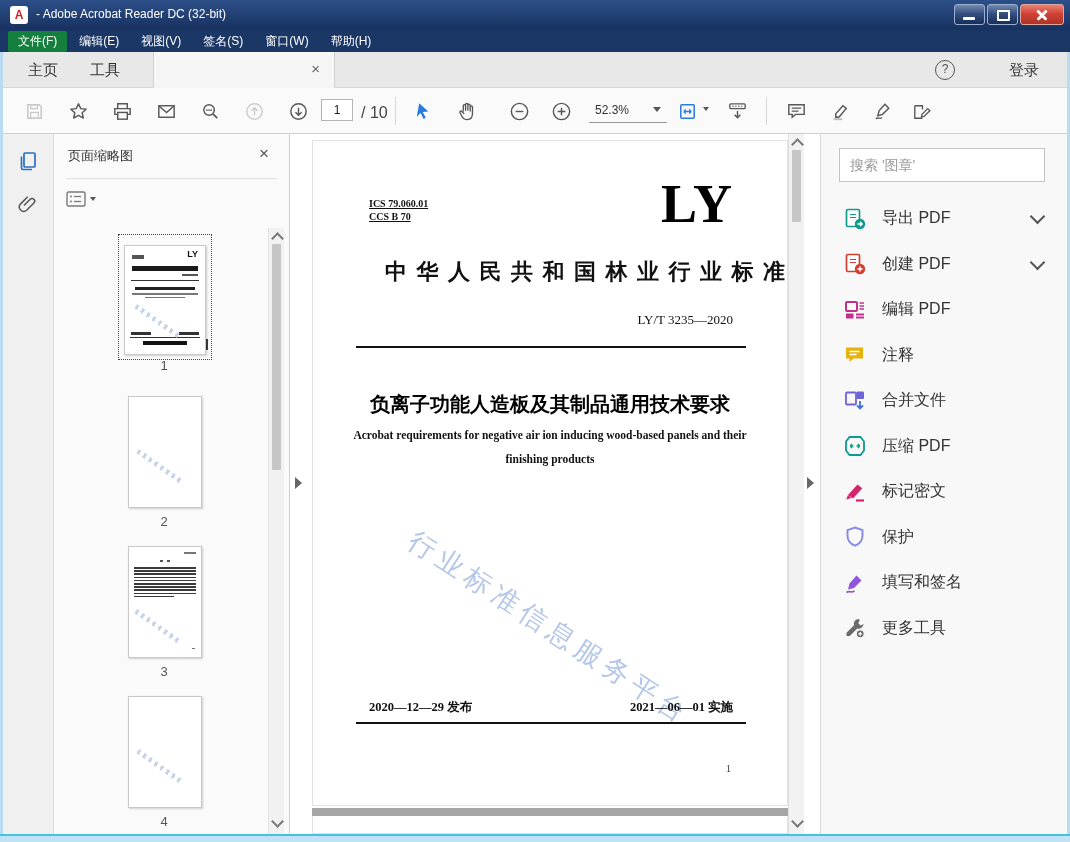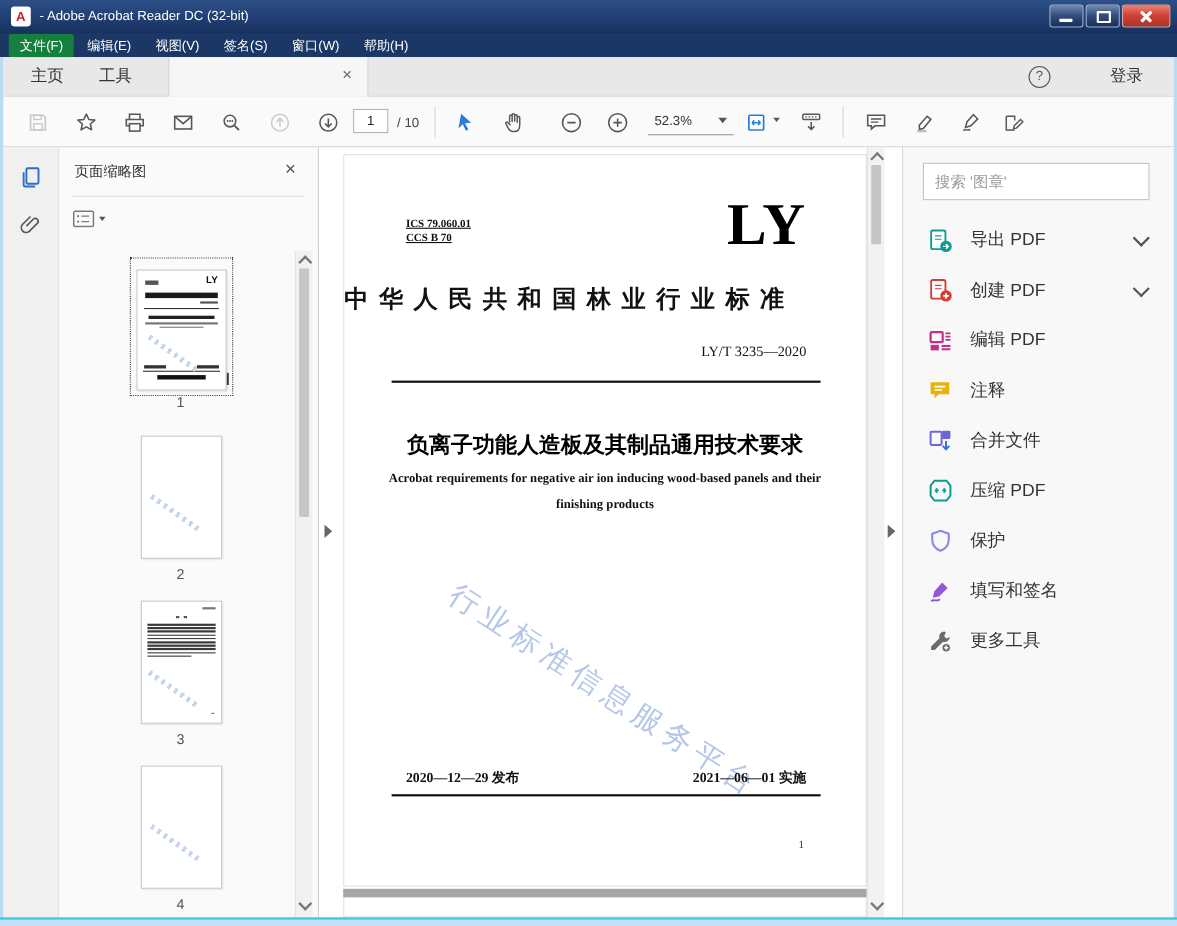--- a/index.html
+++ b/index.html
@@ -46,21 +46,21 @@
   .signin{position:absolute;right:28px;top:0;height:36px;line-height:36px;font-size:15px;color:#333;}
 
   
   .toolbar{position:absolute;left:3px;top:88px;width:1064px;height:46px;background:#fafafa;
     border-bottom:1px solid #cfcfcf;box-sizing:border-box;}
   .tbtn{position:absolute;top:7px;width:32px;height:32px;display:flex;align-items:center;justify-content:center;border-radius:3px;}
   .tbtn svg{width:23px;height:23px;}
   .vsep{position:absolute;top:9px;width:1px;height:28px;background:#d8d8d8;}
   .page-input{position:absolute;left:318px;top:11px;width:32px;height:22px;border:1px solid #b4b4b4;background:#fff;
     font-size:12px;text-align:center;box-sizing:border-box;color:#222;}
-  .page-total{position:absolute;left:358px;top:16px;font-size:12px;color:#444;}
+  .page-total{position:absolute;left:358px;top:16px;font-size:16px;color:#444;}
   .zoomctl{position:absolute;left:586px;top:9px;width:78px;height:26px;border-bottom:1px solid #9a9a9a;
     display:flex;align-items:center;justify-content:space-between;padding:0 6px;box-sizing:border-box;}
   .zoomctl span{font-size:12px;color:#333;}
   .tri-down{width:0;height:0;border-left:4px solid transparent;border-right:4px solid transparent;border-top:5px solid #555;}
   .tri-down.sm{border-left-width:3px;border-right-width:3px;border-top-width:4px;}
   .tri-right{width:0;height:0;border-top:6px solid transparent;border-bottom:6px solid transparent;border-left:7px solid #666;}
 
   
   .leftrail{position:absolute;left:3px;top:134px;width:51px;height:700px;background:#f0f0f0;border-right:1px solid #dcdcdc;box-sizing:border-box;}
   .railbtn{width:34px;height:34px;margin:10px auto 4px auto;display:flex;align-items:center;justify-content:center;}
@@ -86,21 +86,21 @@
   .cv{width:7px;height:7px;border-left:2px solid #777;border-bottom:2px solid #777;display:inline-block;}
   .cv.up{transform:rotate(135deg);}
   .cv.down{transform:rotate(-45deg);}
 
   
   .docarea{position:absolute;left:290px;top:134px;width:530px;height:700px;background:#fff;}
   .docpage{position:absolute;left:22px;top:6px;width:476px;height:666px;background:#fff;border:1px solid #e2e2e2;box-sizing:border-box;}
   .serif{font-family:"Liberation Serif","DejaVu Serif",serif;}
   .d-ics{position:absolute;left:56px;top:56px;font-size:10px;line-height:13px;font-weight:bold;color:#111;text-decoration:underline;}
   .d-ly{position:absolute;right:54px;top:36px;font-size:54px;font-weight:800;letter-spacing:1px;color:#000;line-height:1;}
-  .d-stdheader{position:absolute;left:0;width:100%;top:116px;text-align:left;font-size:22px;font-weight:bold;
+  .d-stdheader{position:absolute;left:0;width:100%;top:116px;text-align:right;font-size:22px;font-weight:bold;
     color:#111;letter-spacing:2px;white-space:nowrap;}
   .d-stdnum{position:absolute;right:54px;top:171px;font-size:13px;font-weight:normal;color:#111;}
   .d-rule1{position:absolute;left:43px;top:205px;width:390px;height:2px;background:#111;}
   .d-title{position:absolute;left:0;width:100%;top:250px;text-align:center;font-size:20px;font-weight:bold;color:#000;}
   .d-en{position:absolute;left:0;width:100%;text-align:center;font-size:11.5px;font-weight:bold;color:#111;}
   .d-wm{position:absolute;left:108px;top:382px;font-size:27px;letter-spacing:6px;color:#b5c7e8;
     transform:rotate(33deg);transform-origin:0 0;white-space:nowrap;}
   .d-date{position:absolute;top:558px;font-size:12.5px;font-weight:bold;color:#111;}
   .d-rule2{position:absolute;left:43px;top:581px;width:390px;height:2px;background:#111;}
   .d-pub{position:absolute;left:0;width:100%;top:594px;text-align:center;color:#000;}
@@ -452,20 +452,28 @@
           <span class="tool-label">合并文件</span>
         </div>
         <div class="tool-row">
           <span class="tool-ico" style="color: rgb(13, 155, 142);"><svg viewBox="0 0 24 24">
               <path d="M6.5 3h11l3.5 4.5v9L17.5 21h-11L3 16.5v-9z" fill="none" stroke="currentColor" stroke-width="1.8"></path>
               <path d="M10.5 12H7.2M7.2 12l2-2M7.2 12l2 2M13.5 12h3.3M16.8 12l-2-2M16.8 12l-2 2" stroke="currentColor" stroke-width="1.4" fill="none"></path>
             </svg></span>
           <span class="tool-label">压缩 PDF</span>
         </div>
         <div class="tool-row">
+          <span class="tool-ico" style="color: rgb(214, 36, 110);"><svg viewBox="0 0 24 24">
+              <path d="M5 15L14.5 4.5l4.8 3.8L10 18.5z" fill="currentColor"></path>
+              <path d="M5 15l-1.8 4.6L8.5 18z" fill="currentColor"></path>
+              <path d="M13 20.5h8" stroke="currentColor" stroke-width="2.2"></path>
+            </svg></span>
+          <span class="tool-label">标记密文</span>
+        </div>
+        <div class="tool-row">
           <span class="tool-ico" style="color: rgb(135, 137, 227);"><svg viewBox="0 0 24 24">
               <path d="M12 2.5l7.5 2.7v5.3c0 5.3-3.2 8.6-7.5 10.2C7.7 19.1 4.5 15.8 4.5 10.5V5.2z" fill="none" stroke="currentColor" stroke-width="1.9"></path>
             </svg></span>
           <span class="tool-label">保护</span>
         </div>
         <div class="tool-row">
           <span class="tool-ico" style="color: rgb(146, 86, 217);"><svg viewBox="0 0 24 24">
               <path d="M13.5 4.5l5 5-7.5 7.5-6 1.5 1.5-6z" fill="currentColor"></path>
               <path d="M3.5 21.5c2.8-2.3 5 1 8-1.7" fill="none" stroke="currentColor" stroke-width="1.7"></path>
             </svg></span>

